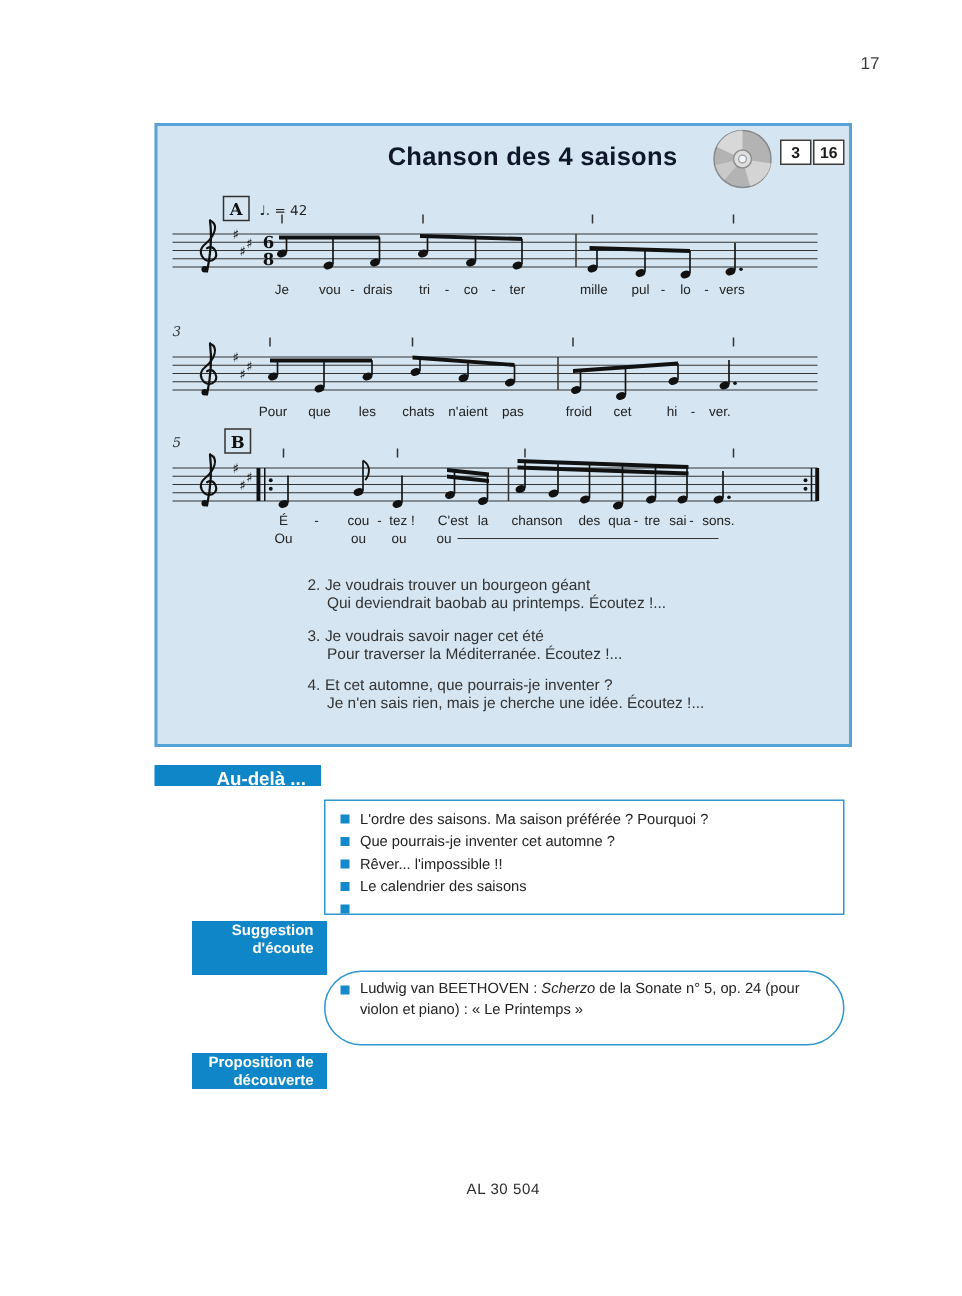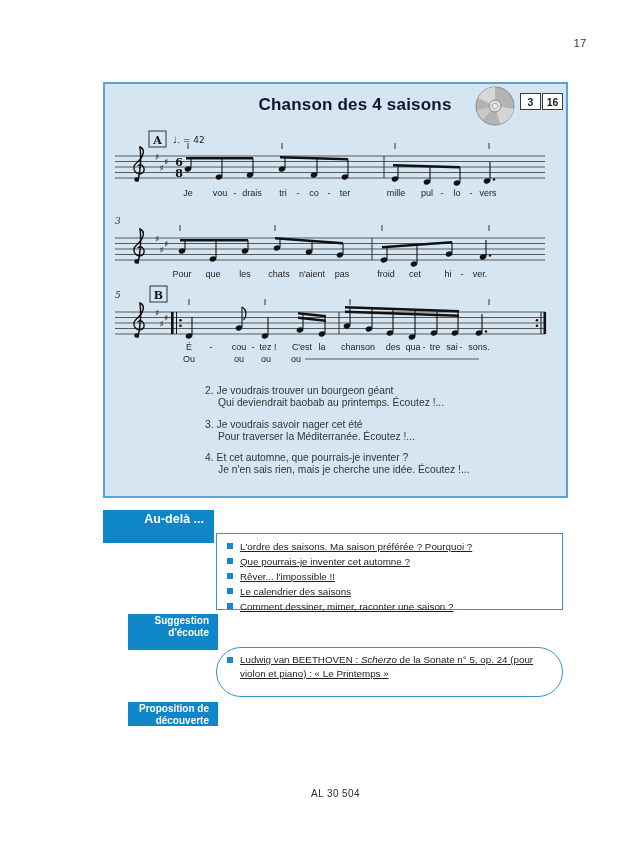--- a/index.html
+++ b/index.html
@@ -25,26 +25,26 @@
   .mnum{font:italic 9px "DejaVu Serif", serif;fill:#333;}
   .tempo{font:9px "DejaVu Sans", sans-serif;fill:#222;}
   .lyr{font:9px "Liberation Sans", sans-serif;fill:#222;}
   .verses{position:absolute;left:100px;top:301px;width:330px;}
   .verse{margin:0 0 9px 0;font-size:10.3px;line-height:12.3px;color:#333;}
   .verse .vnum{margin-right:3px;}
   .verse .vl2{padding-left:13px;}
   
   .label{position:absolute;box-sizing:border-box;background:#0e86c8;color:#ffffff;
         font-weight:bold;text-align:right;}
-  .label-audela{left:88px;top:510px;width:111px;height:33px;font-size:12.5px;line-height:19px;
+  .label-audela{left:88px;top:510px;width:111px;height:14px;font-size:12.5px;line-height:19px;
         padding-right:10px;padding-left:40px;}
   .label-two{font-size:10px;line-height:11.5px;padding:1px 9px 0 0;}
   .label-sugg{left:113px;top:614px;width:90px;height:36px;}
   .label-prop{left:113px;top:702px;width:90px;height:24px;}
-  .bullet-box{position:absolute;box-sizing:border-box;background:#fff;border:1px solid #2f96cf;text-decoration:underline;}
+  .bullet-box{position:absolute;box-sizing:border-box;background:#fff;border:1px solid #2f96cf;}
   .box-audela{left:201px;top:533px;width:347px;height:77px;padding:5px 8px 0 10px;}
   .box-sugg{left:201px;top:647px;width:347px;height:50px;padding:5px 8px 0 10px;border-radius:25px;}
   .box-prop{left:201px;top:729px;width:347px;height:20px;padding:2px 8px 0 10px;}
   .bullet-row{display:flex;gap:7px;font-size:9.8px;color:#222;}
   .box-audela .bullet-row{line-height:15px;}
   .box-sugg .bullet-row{line-height:13.5px;}
   .box-prop .bullet-row{line-height:14px;}
   .bullet-square{flex:0 0 auto;width:6px;height:6px;background:#1489cb;margin-top:4px;}
   .it{font-style:italic;}
   .footer{position:absolute;left:0;top:788px;width:641px;text-align:center;font-size:10px;
@@ -298,21 +298,20 @@
       <div class="bullet-row">
         <span class="bullet-square"></span>
         <span class="bullet-text"><span>Rêver... l'impossible !!</span></span>
       </div>
       <div class="bullet-row">
         <span class="bullet-square"></span>
         <span class="bullet-text"><span>Le calendrier des saisons</span></span>
       </div>
       <div class="bullet-row">
         <span class="bullet-square"></span>
-        <span class="bullet-text"><span>Comment dessiner, mimer, raconter une saison ?</span></span>
       </div>
     </div>
 
   <div class="label label-two label-sugg">
     <span style="display:block">Suggestion</span>
     <span style="display:block">d'écoute</span>
   </div>
   <div class="bullet-box box-sugg">
       <div class="bullet-row">
         <span class="bullet-square"></span>

